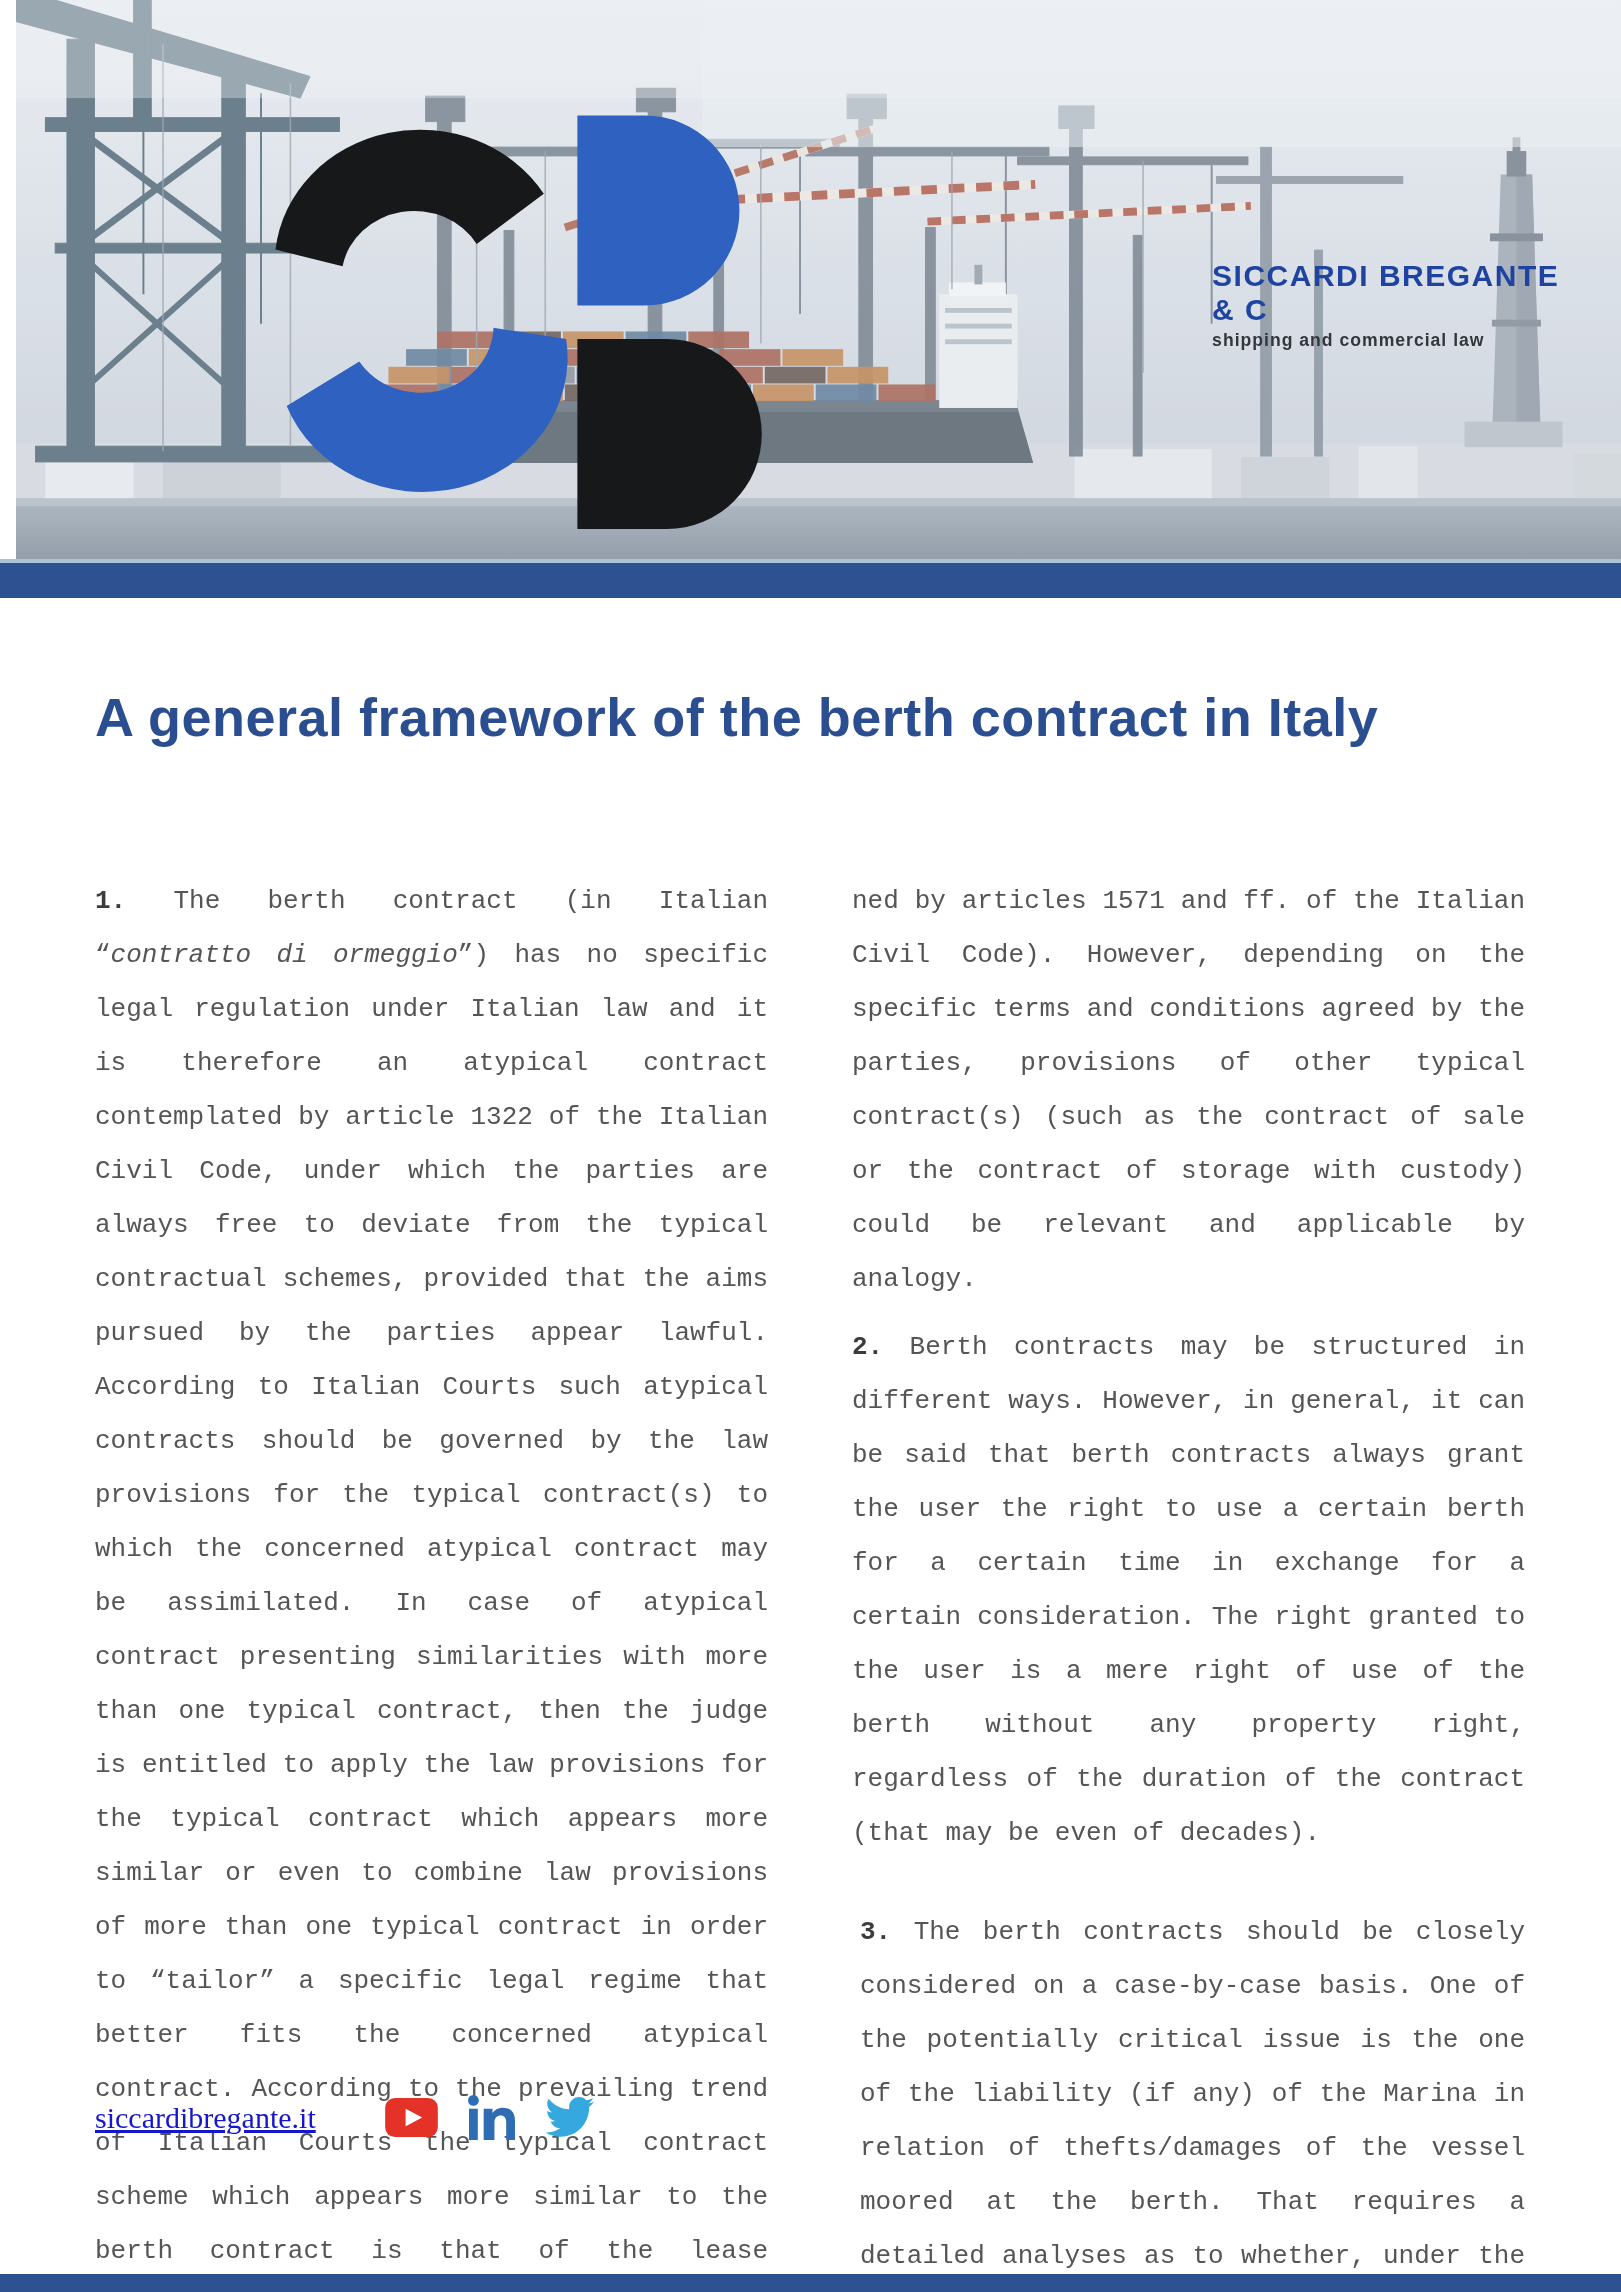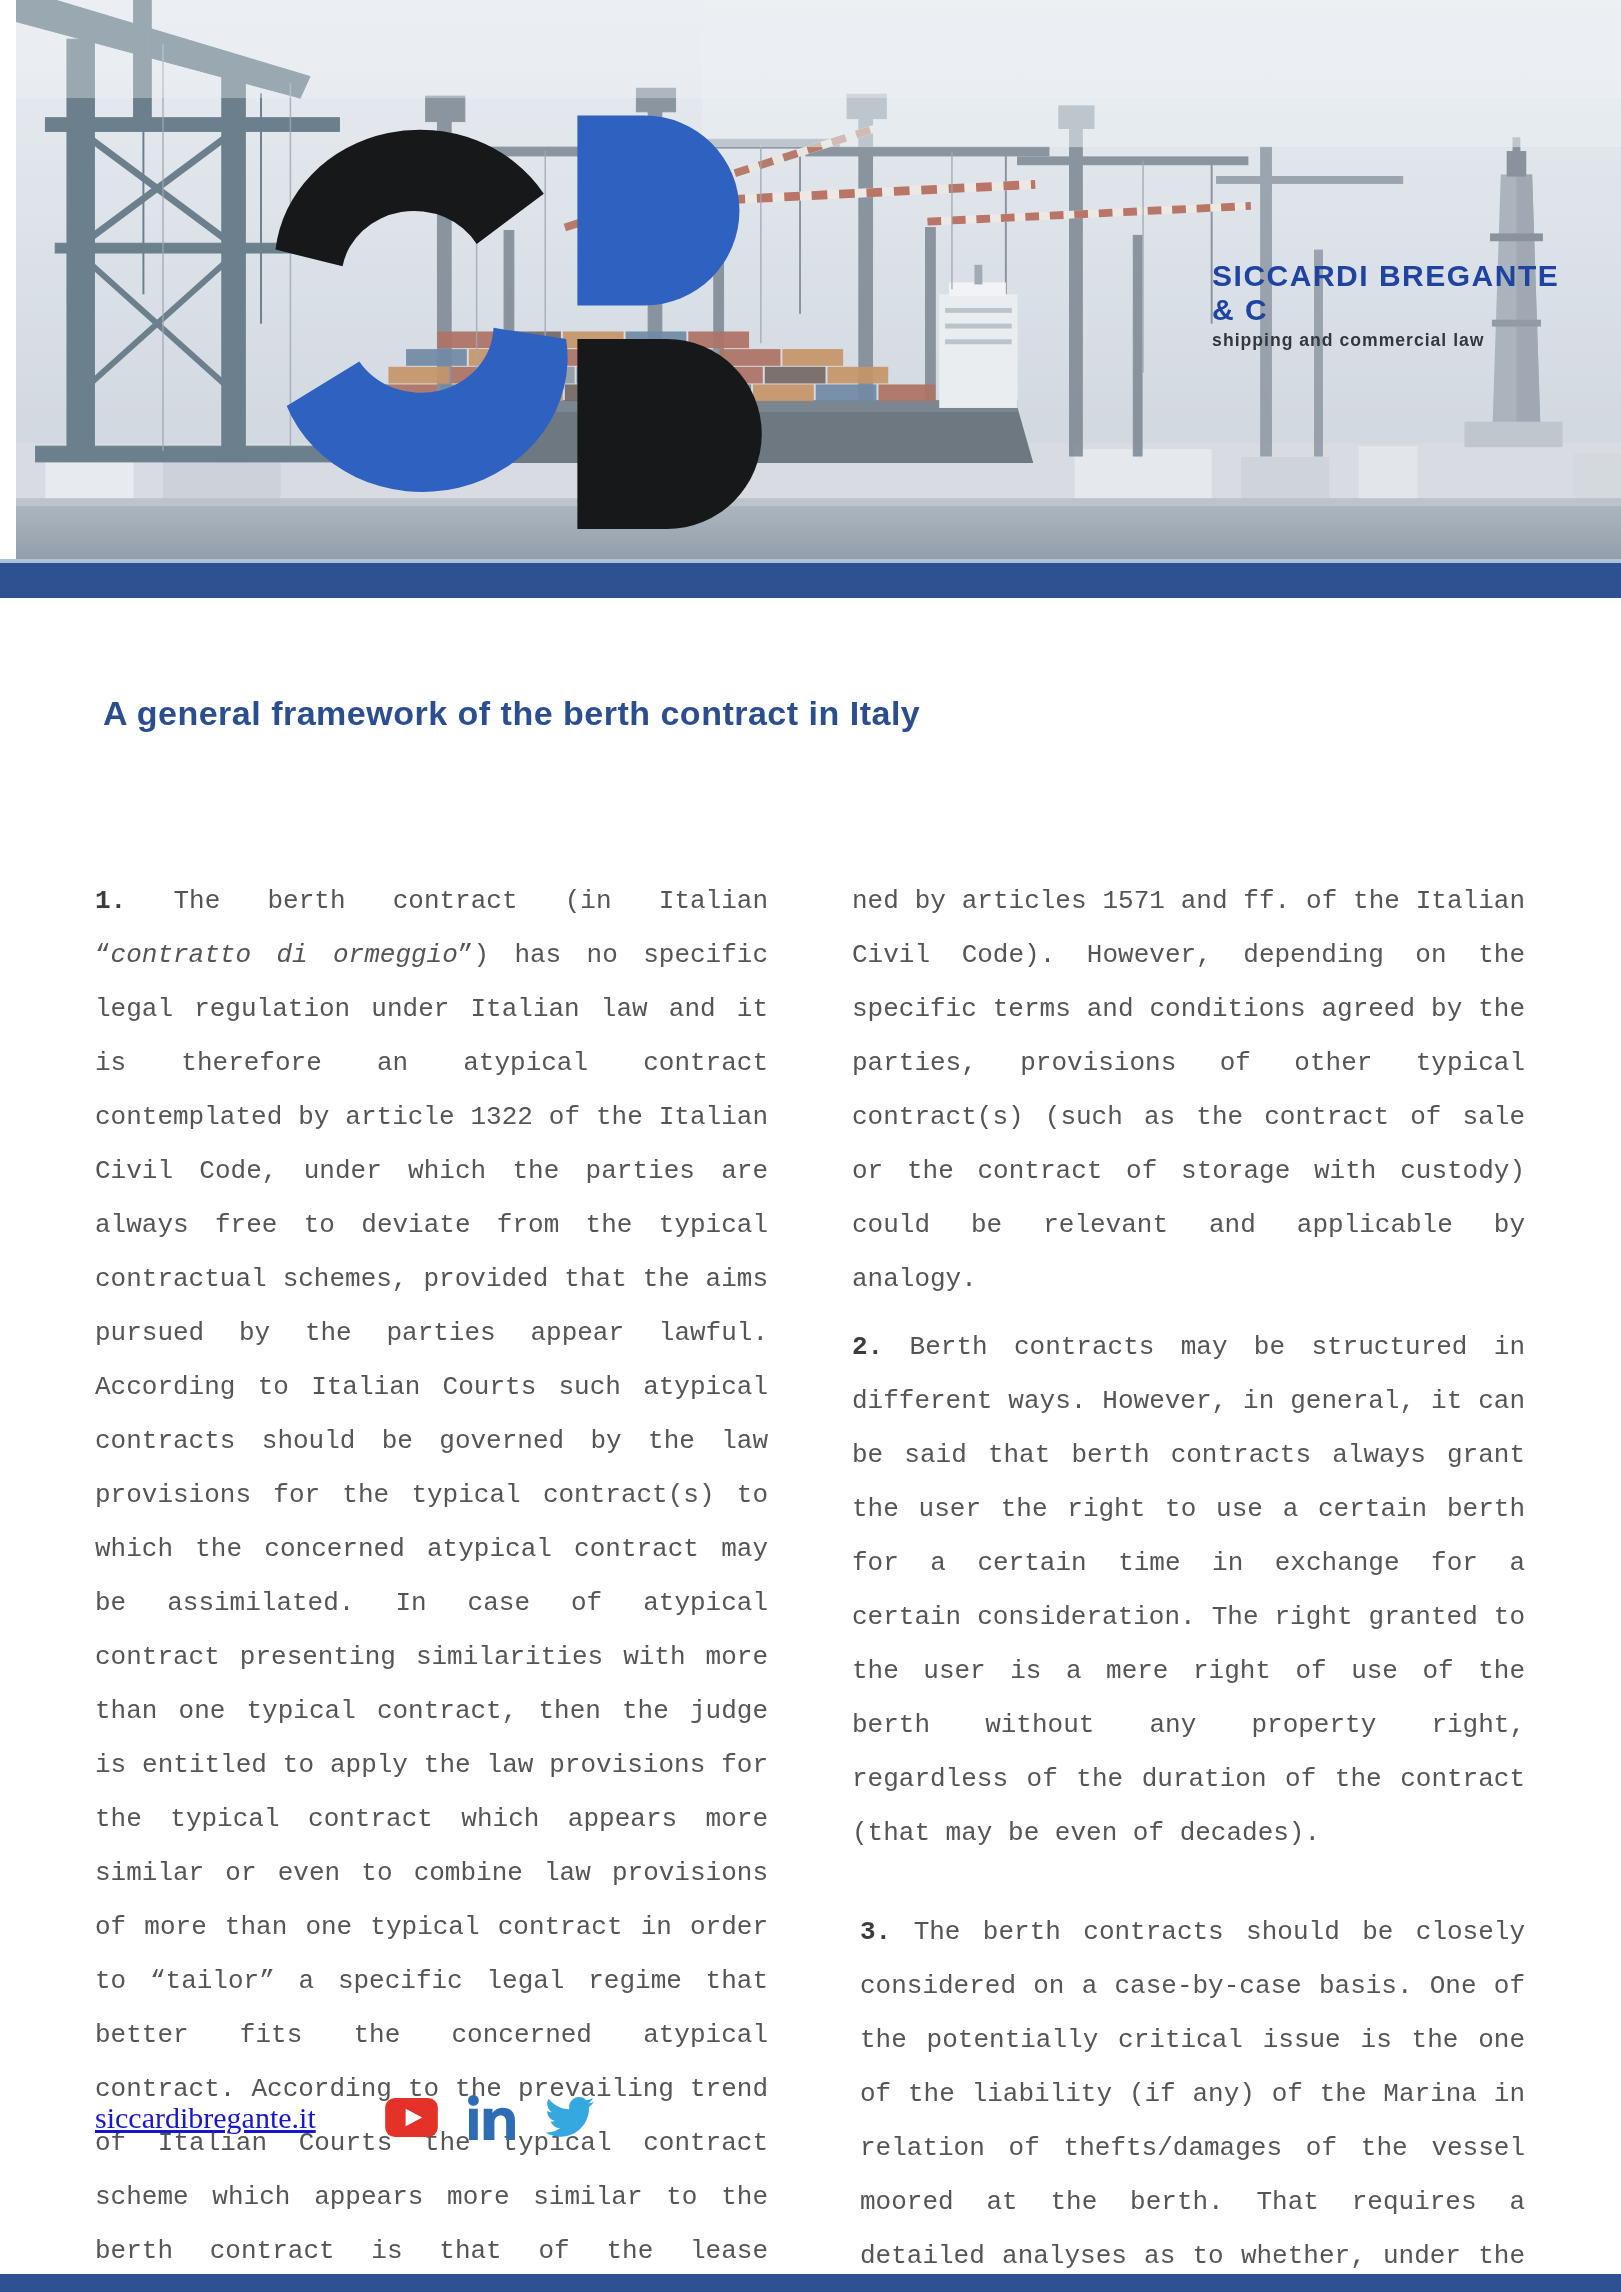--- a/index.html
+++ b/index.html
@@ -11,22 +11,22 @@
   .header svg{display:block;width:1621px;height:559px;}
   .logo{position:absolute;right:59px;top:25.5px;display:flex;align-items:center;gap:17.6px;}
   .logo-mark{width:94px;height:94px;}
   .logo-name{font-size:30px;font-weight:bold;letter-spacing:1.5px;color:#1f43a0;}
   .logo-tagline{font-size:17.6px;font-weight:bold;letter-spacing:1px;color:#33373c;margin-top:3px;}
 
   .bar-top{position:absolute;left:0;top:559px;width:1621px;height:35px;background:#2e5191;
            border-top:4.9px solid #aac3d6;}
 
   
-  .title{position:absolute;left:95px;top:686px;width:1431px;margin:8px;
-         font-size:34px;font-weight:600;letter-spacing:0.5px;color:#2b4e91;}
+  .title{position:absolute;left:95px;top:686px;width:1431px;margin:0;
+         font-size:54px;font-weight:600;letter-spacing:0.5px;color:#2b4e91;}
 
   .columns{position:absolute;left:95px;top:874px;width:1431px;display:flex;gap:84px;font-family:Liberation Mono, monospace;}
   .col{width:673px;font-size:26px;line-height:54px;color:#555555;
        text-align:justify;font-weight:300;}
   .col p{margin:0 0 13.7px 0;}
   .col p.sp{margin-top:45px;margin-left:8px;}
   .pnum{font-weight:600;color:#3c3c3c;}
   .it{font-style:italic;}
 
   

